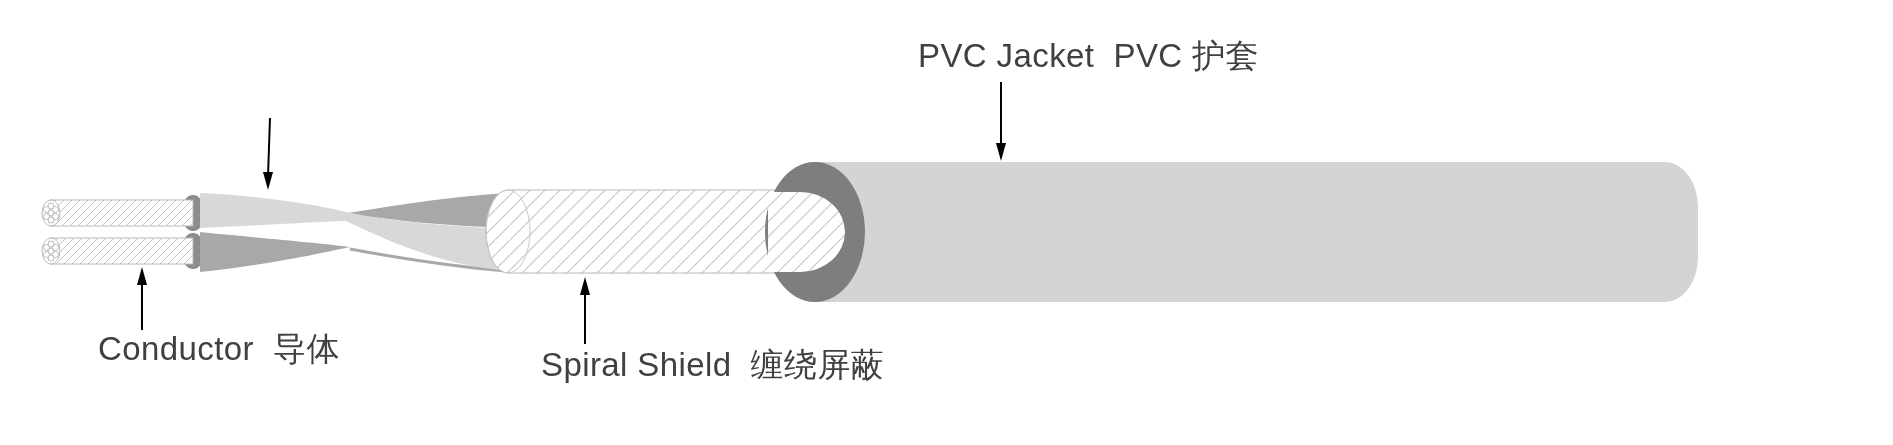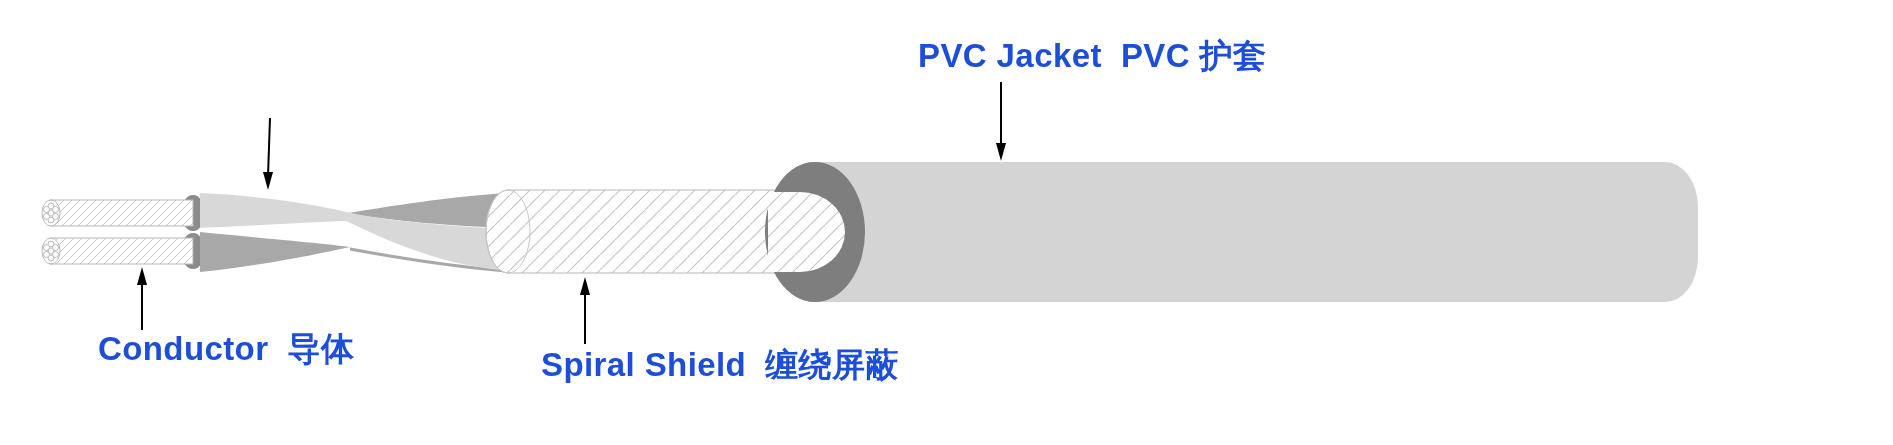--- a/index.html
+++ b/index.html
@@ -7,25 +7,25 @@
     position: relative;
     width: 1893px;
     height: 445px;
     background: #ffffff;
     overflow: hidden;
     font-family: "Liberation Sans", "DejaVu Sans", sans-serif;
   }
   .stage svg { position: absolute; left: 0; top: 0; }
   .diagram-label {
     position: absolute;
-    font-weight: 700;
+    font-weight: 400;
     font-size: 33px;
     line-height: 38px;
     letter-spacing: 0.4px;
-    color: #1d4ed8;
+    color: #404040;
     white-space: pre;
   }
   .label-insulation { left: 193px; top: 77px; }
   .label-jacket     { left: 918px; top: 37px; }
   .label-conductor  { left: 98px;  top: 330px; }
   .label-shield     { left: 541px; top: 346px; }
 </style>
 </head>
 <body>
 

